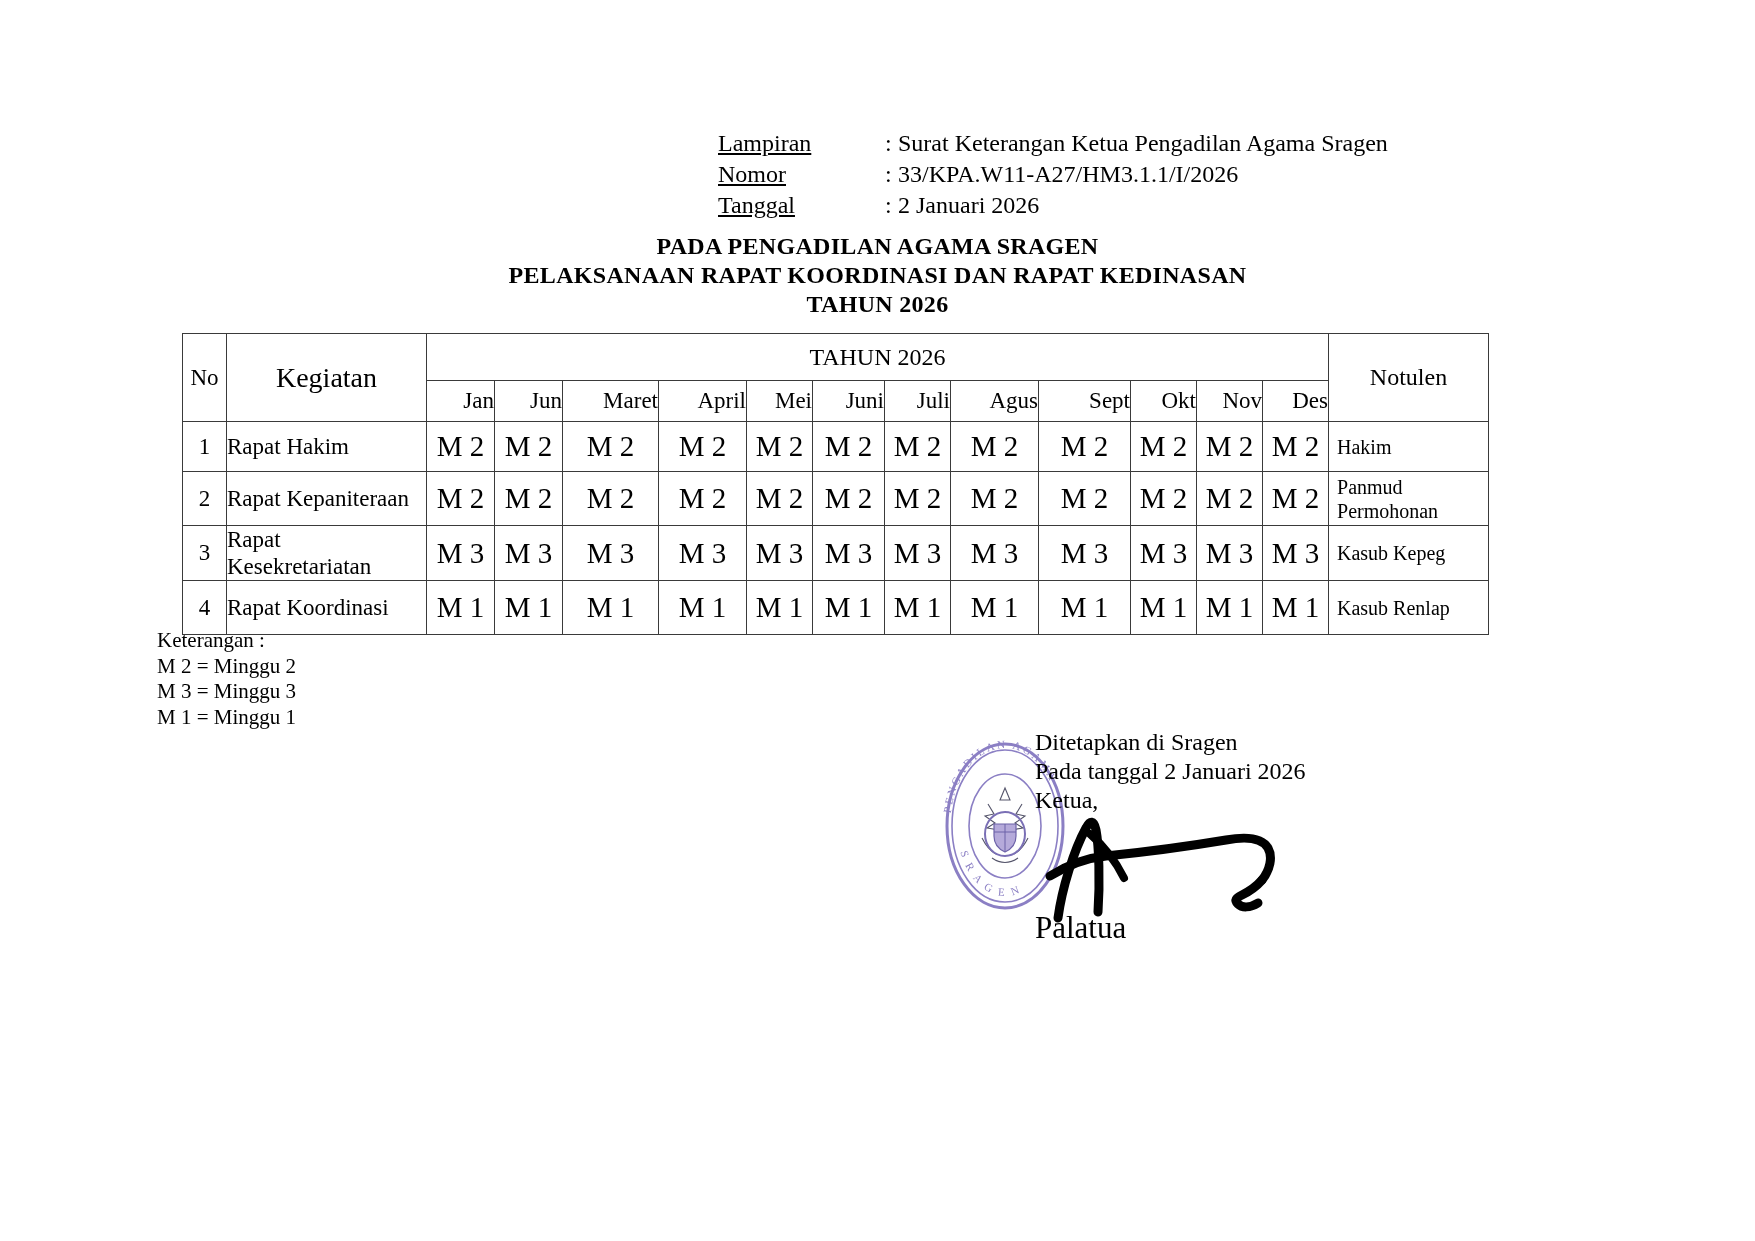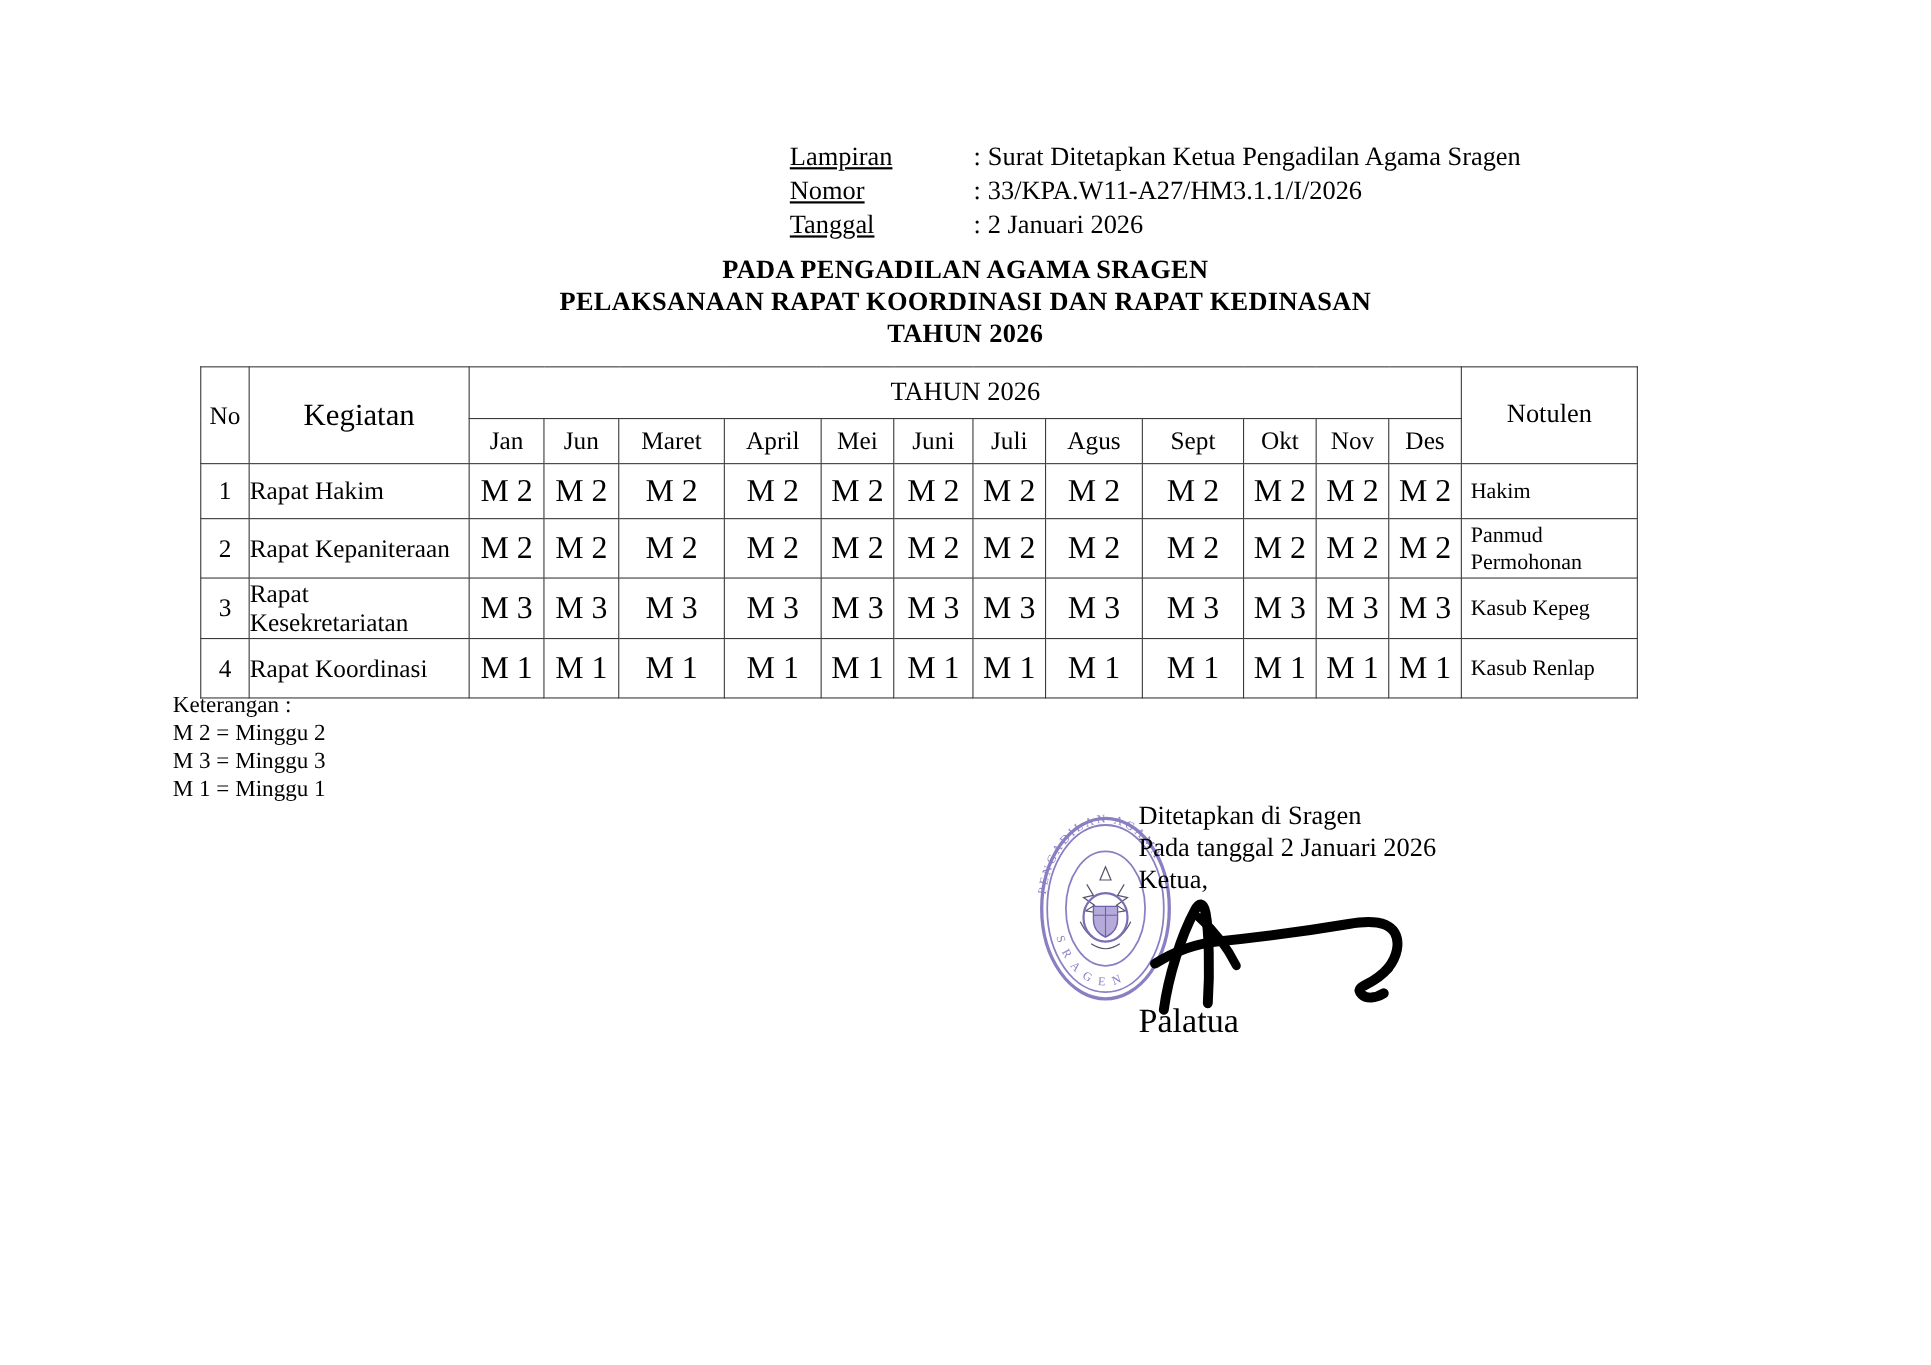--- a/index.html
+++ b/index.html
@@ -98,21 +98,21 @@
   .m-nov  { width: 66px; }
   .m-des  { width: 66px; }
 
   .hrow1 td, .hrow1 th { height: 46px; }
   .hrow2 td, .hrow2 th { height: 40px; }
 
   .tahun-head { text-align: center; font-size: 24px; }
   .notulen-head { text-align: center; font-size: 24px; }
   .no-head { text-align: center; font-size: 23px; }
   .keg-head { text-align: center; font-size: 28px; padding-left: 0 !important; }
-  .month-head { text-align: center; font-size: 23px; }
+  .month-head { text-align: right; font-size: 23px; }
 
   tr.datarow td { height: 49px; }
   tr.datarow.tall td { height: 53px; }
   td.cellnum { text-align: center; font-size: 23px; }
   td.cellkeg { font-size: 23px; line-height: 27px; }
   td.cellm { text-align: center; font-size: 29px; }
   td.cellnot { font-size: 20px; line-height: 24px; padding-left: 8px !important; }
 
   
   .keterangan {
@@ -162,21 +162,21 @@
 </style>
 </head>
 <body>
 
 <div class="page">
 
   <div class="refblock">
     <div class="refrow">
       <span class="reflabel">Lampiran</span>
       <span class="refcolon">:</span>
-      <span class="refvalue">Surat Ditetapkan Ketua Pengadilan Agama Sragen</span>
+      <span class="refvalue">Surat Keterangan Ketua Pengadilan Agama Sragen</span>
     </div>
     <div class="refrow">
       <span class="reflabel">Nomor</span>
       <span class="refcolon">:</span>
       <span class="refvalue">33/KPA.W11-A27/HM3.1.1/I/2026</span>
     </div>
     <div class="refrow">
       <span class="reflabel">Tanggal</span>
       <span class="refcolon">:</span>
       <span class="refvalue">2 Januari 2026</span>

